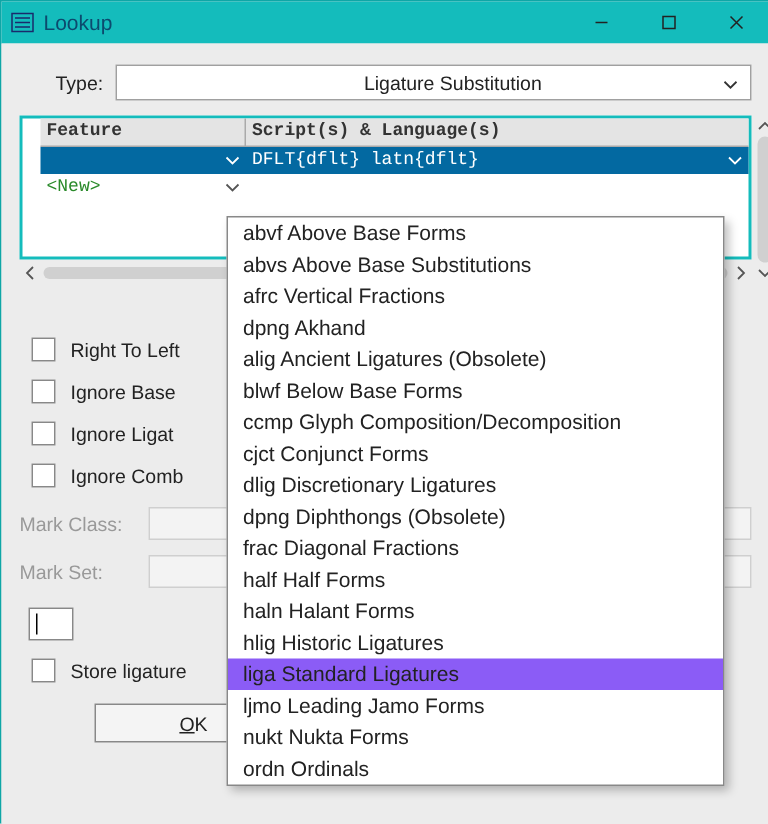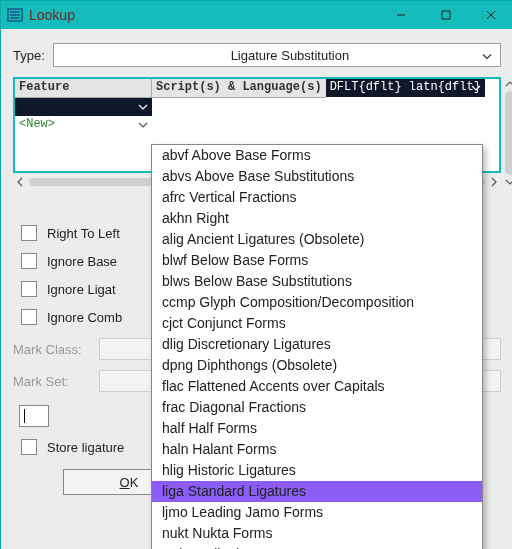--- a/index.html
+++ b/index.html
@@ -19,21 +19,21 @@
     display: flex;
     flex-direction: column;
     border: 1px solid #0ea6a6;
   }
   .titlebar {
     background: #14bcbc;
     height: 28px;
     display: flex;
     align-items: center;
     padding-left: 6px;
-    color: #7f1d1d;
+    color: #0c4a6e;
     font-size: 14px;
   }
   .titlebar .app-icon {
     width: 16px; height: 16px;
     margin-right: 6px;
     display: inline-flex;
     align-items: center; justify-content: center;
   }
   .titlebar .spacer { flex: 1; }
   .titlebar .win-btn {
@@ -42,21 +42,21 @@
   }
   .titlebar .win-btn svg { display: block; }
   .content {
     flex: 1;
     background: #ececec;
     padding: 14px 12px 8px 12px;
     position: relative;
     overflow: hidden;
   }
   .row { display: flex; align-items: center; margin-bottom: 10px; }
-  .type-label { margin-right: 8px; }
+  .type-label { margin-right: 8px; margin-left: 24px; }
   .type-select {
     flex: 1;
     height: 22px;
     border: 1px solid #a0a0a0;
     background: #fff;
     display: flex;
     align-items: center;
     position: relative;
     padding-left: 26px;
   }
@@ -68,42 +68,42 @@
   .table-wrap {
     border-top: 2px solid #14bcbc;
     border-left: 2px solid #14bcbc;
     border-right: 2px solid #14bcbc;
     border-bottom: 2px solid #14bcbc;
     background: #fff;
     height: 92px;
     position: relative;
     display: flex;
   }
-  .table-left { width: 137px; display:flex; flex-direction:column; }
-  .table-right { flex:1; display:flex; flex-direction:row; position:relative; }
+  .table-left { width: 137px; display:flex; flex-direction:column;margin-left:12px; }
+  .table-right { flex:1; display:flex; flex-direction:column; position:relative; }
   .th {
     background: #e4e4e4;
     border-bottom: 1px solid #aaa;
     font-family: "Consolas","Courier New",monospace;
     font-weight: bold;
     color: #333;
     padding: 1px 4px;
     height: 16px;
     line-height: 15px;
     font-size: 12px;
   }
   .th.feature { border-right: 1px solid #aaa; }
   .cell-row {
     display:flex;
     height: 18px;
     font-family: "Consolas","Courier New",monospace;
     font-size: 12px;
   }
   .sel-cell {
-    background: #0f172a;
+    background: #0369a1;
     color: #fff;
     padding: 1px 4px;
     flex:1;
     position:relative;
   }
   .sel-cell .caret { position:absolute; right:4px; top:50%; transform:translateY(-50%); }
   .new-cell {
     color: #2a8a2a;
     padding: 1px 4px;
     flex:1;
@@ -338,29 +338,27 @@
     <div class="btn-row">
       <div class="btn">
         <span><span class="ul">O</span><span>K</span></span>
       </div>
     </div>
 
     <div class="dropdown" id="feature-dropdown">
         <div class="dd-item">abvf Above Base Forms</div>
         <div class="dd-item">abvs Above Base Substitutions</div>
         <div class="dd-item">afrc Vertical Fractions</div>
-        <div class="dd-item">akhn Right</div>
+        <div class="dd-item">dpng Akhand</div>
         <div class="dd-item">alig Ancient Ligatures (Obsolete)</div>
         <div class="dd-item">blwf Below Base Forms</div>
-        <div class="dd-item">blws Below Base Substitutions</div>
         <div class="dd-item">ccmp Glyph Composition/Decomposition</div>
         <div class="dd-item">cjct Conjunct Forms</div>
         <div class="dd-item">dlig Discretionary Ligatures</div>
         <div class="dd-item">dpng Diphthongs (Obsolete)</div>
-        <div class="dd-item">flac Flattened Accents over Capitals</div>
         <div class="dd-item">frac Diagonal Fractions</div>
         <div class="dd-item">half Half Forms</div>
         <div class="dd-item">haln Halant Forms</div>
         <div class="dd-item">hlig Historic Ligatures</div>
         <div class="dd-item hl">liga Standard Ligatures</div>
         <div class="dd-item">ljmo Leading Jamo Forms</div>
         <div class="dd-item">nukt Nukta Forms</div>
         <div class="dd-item">ordn Ordinals</div>
       </div>
 

